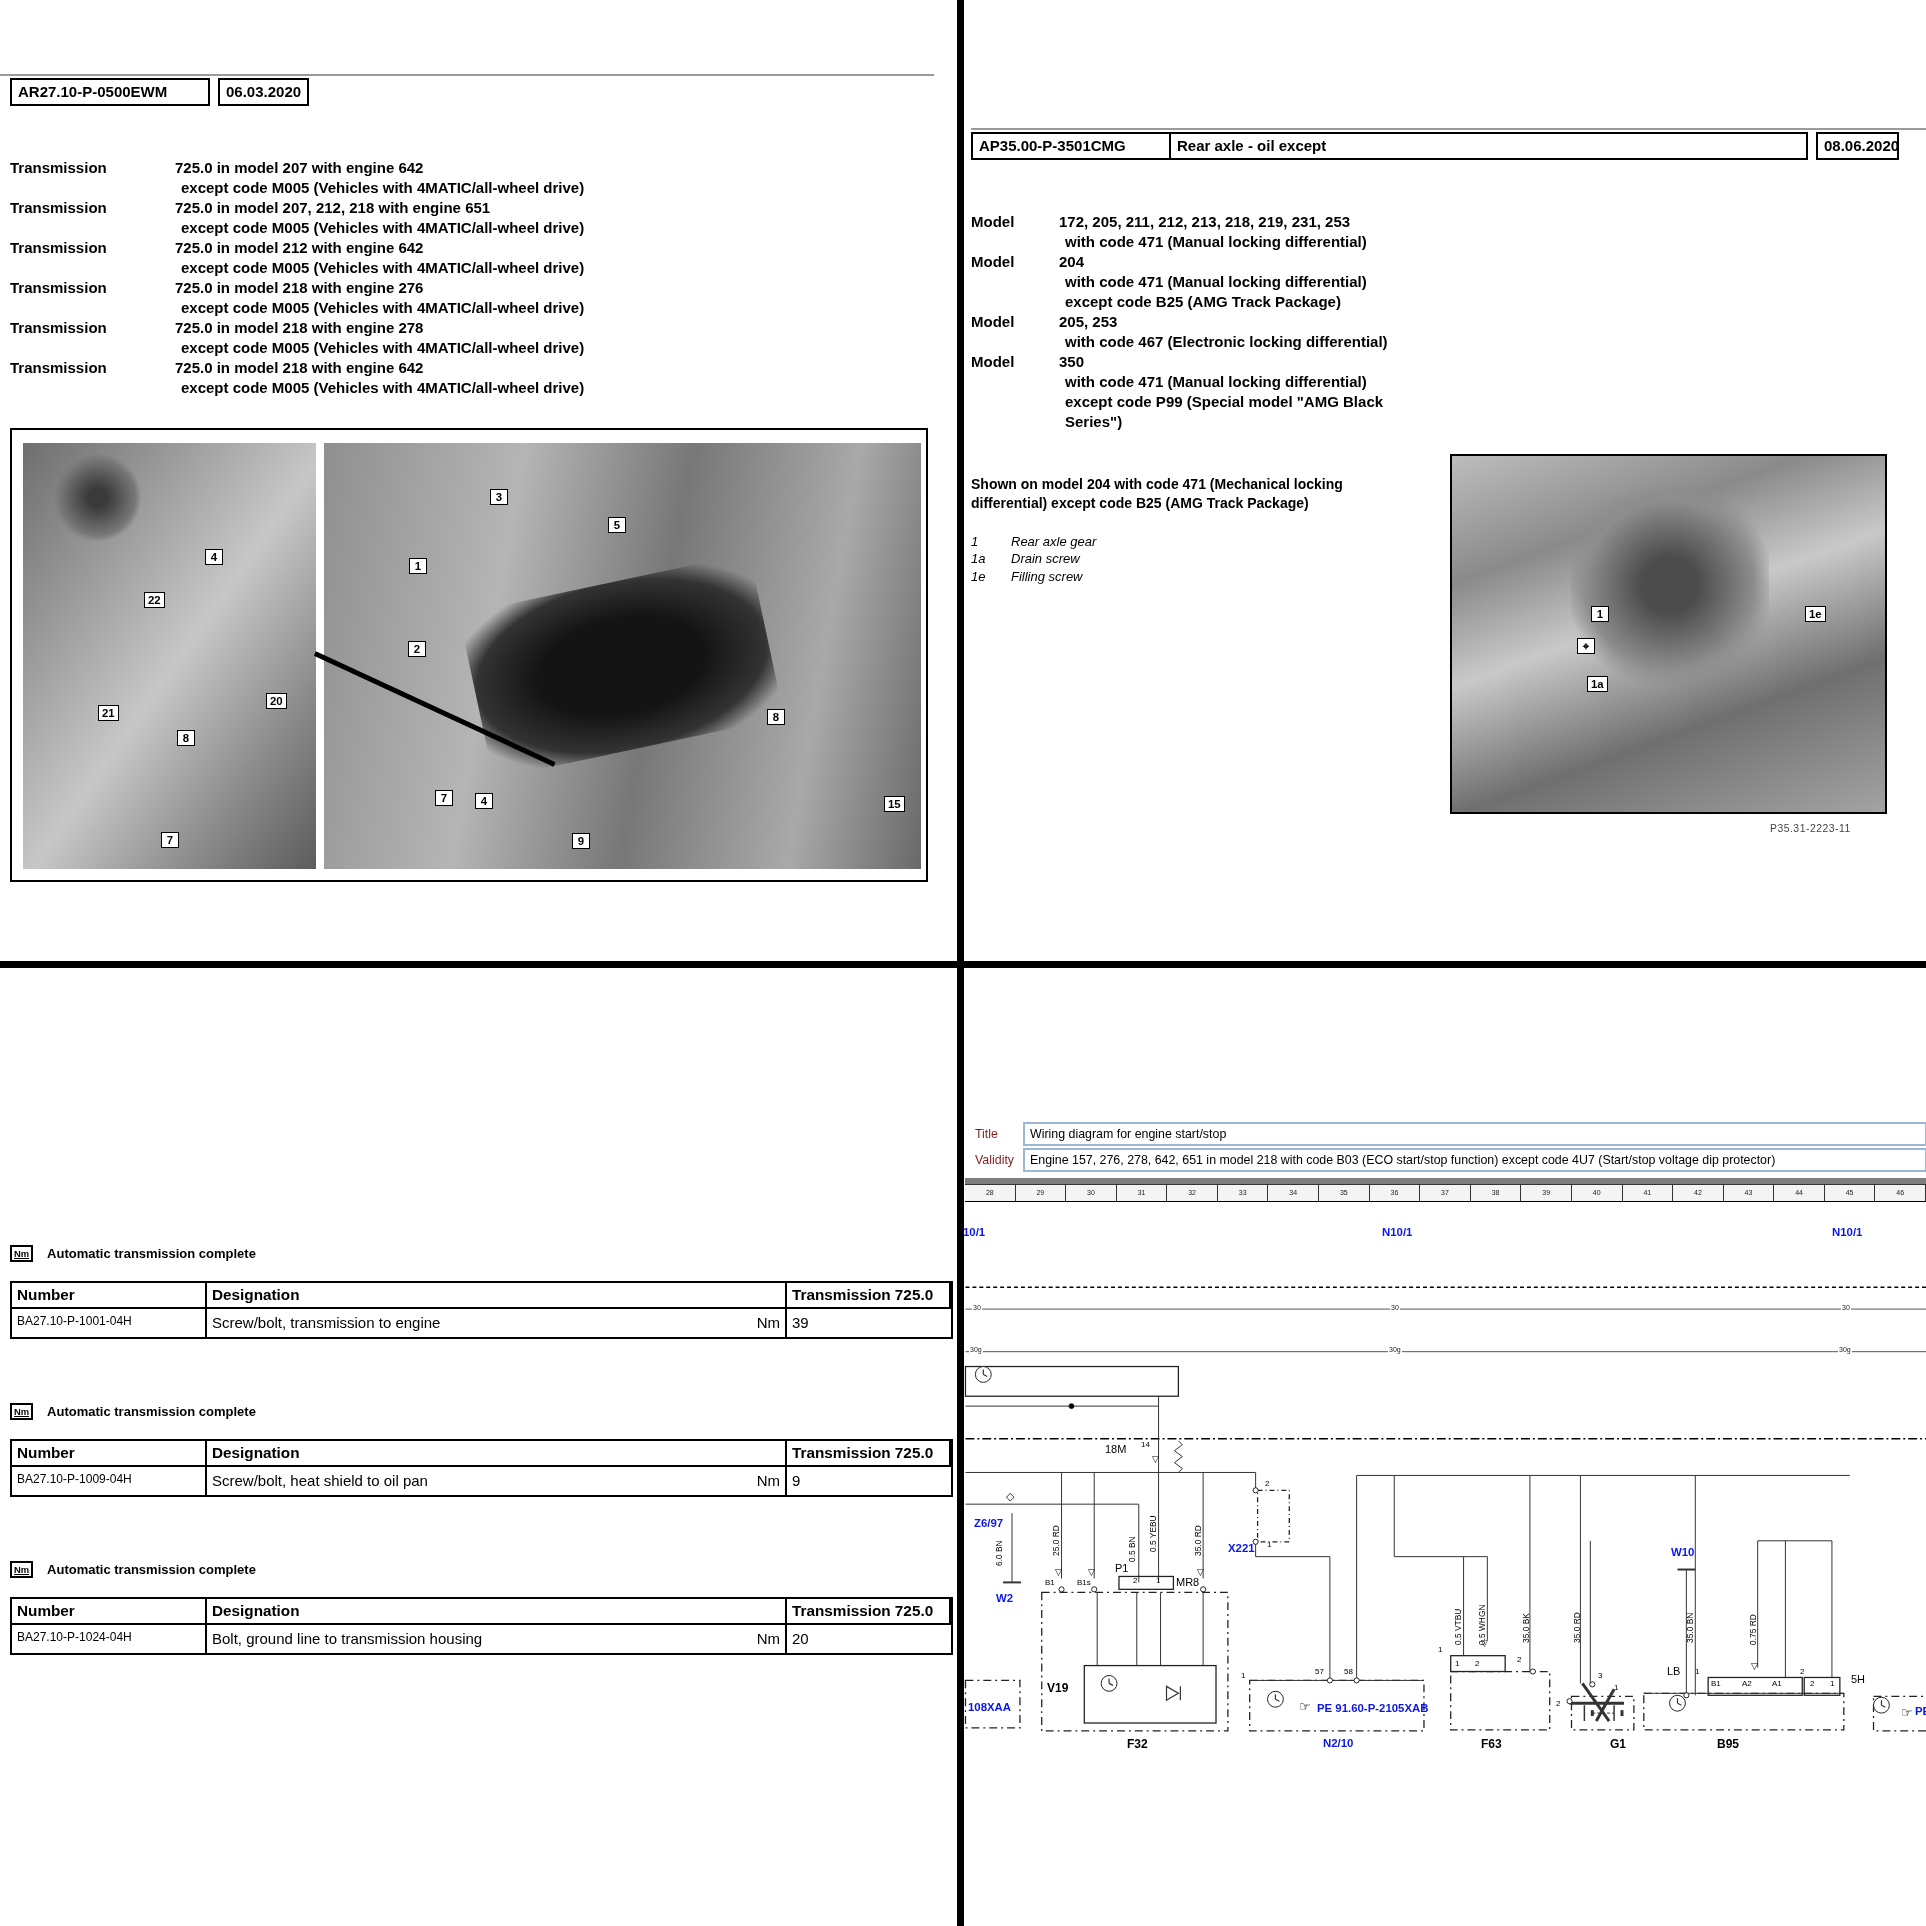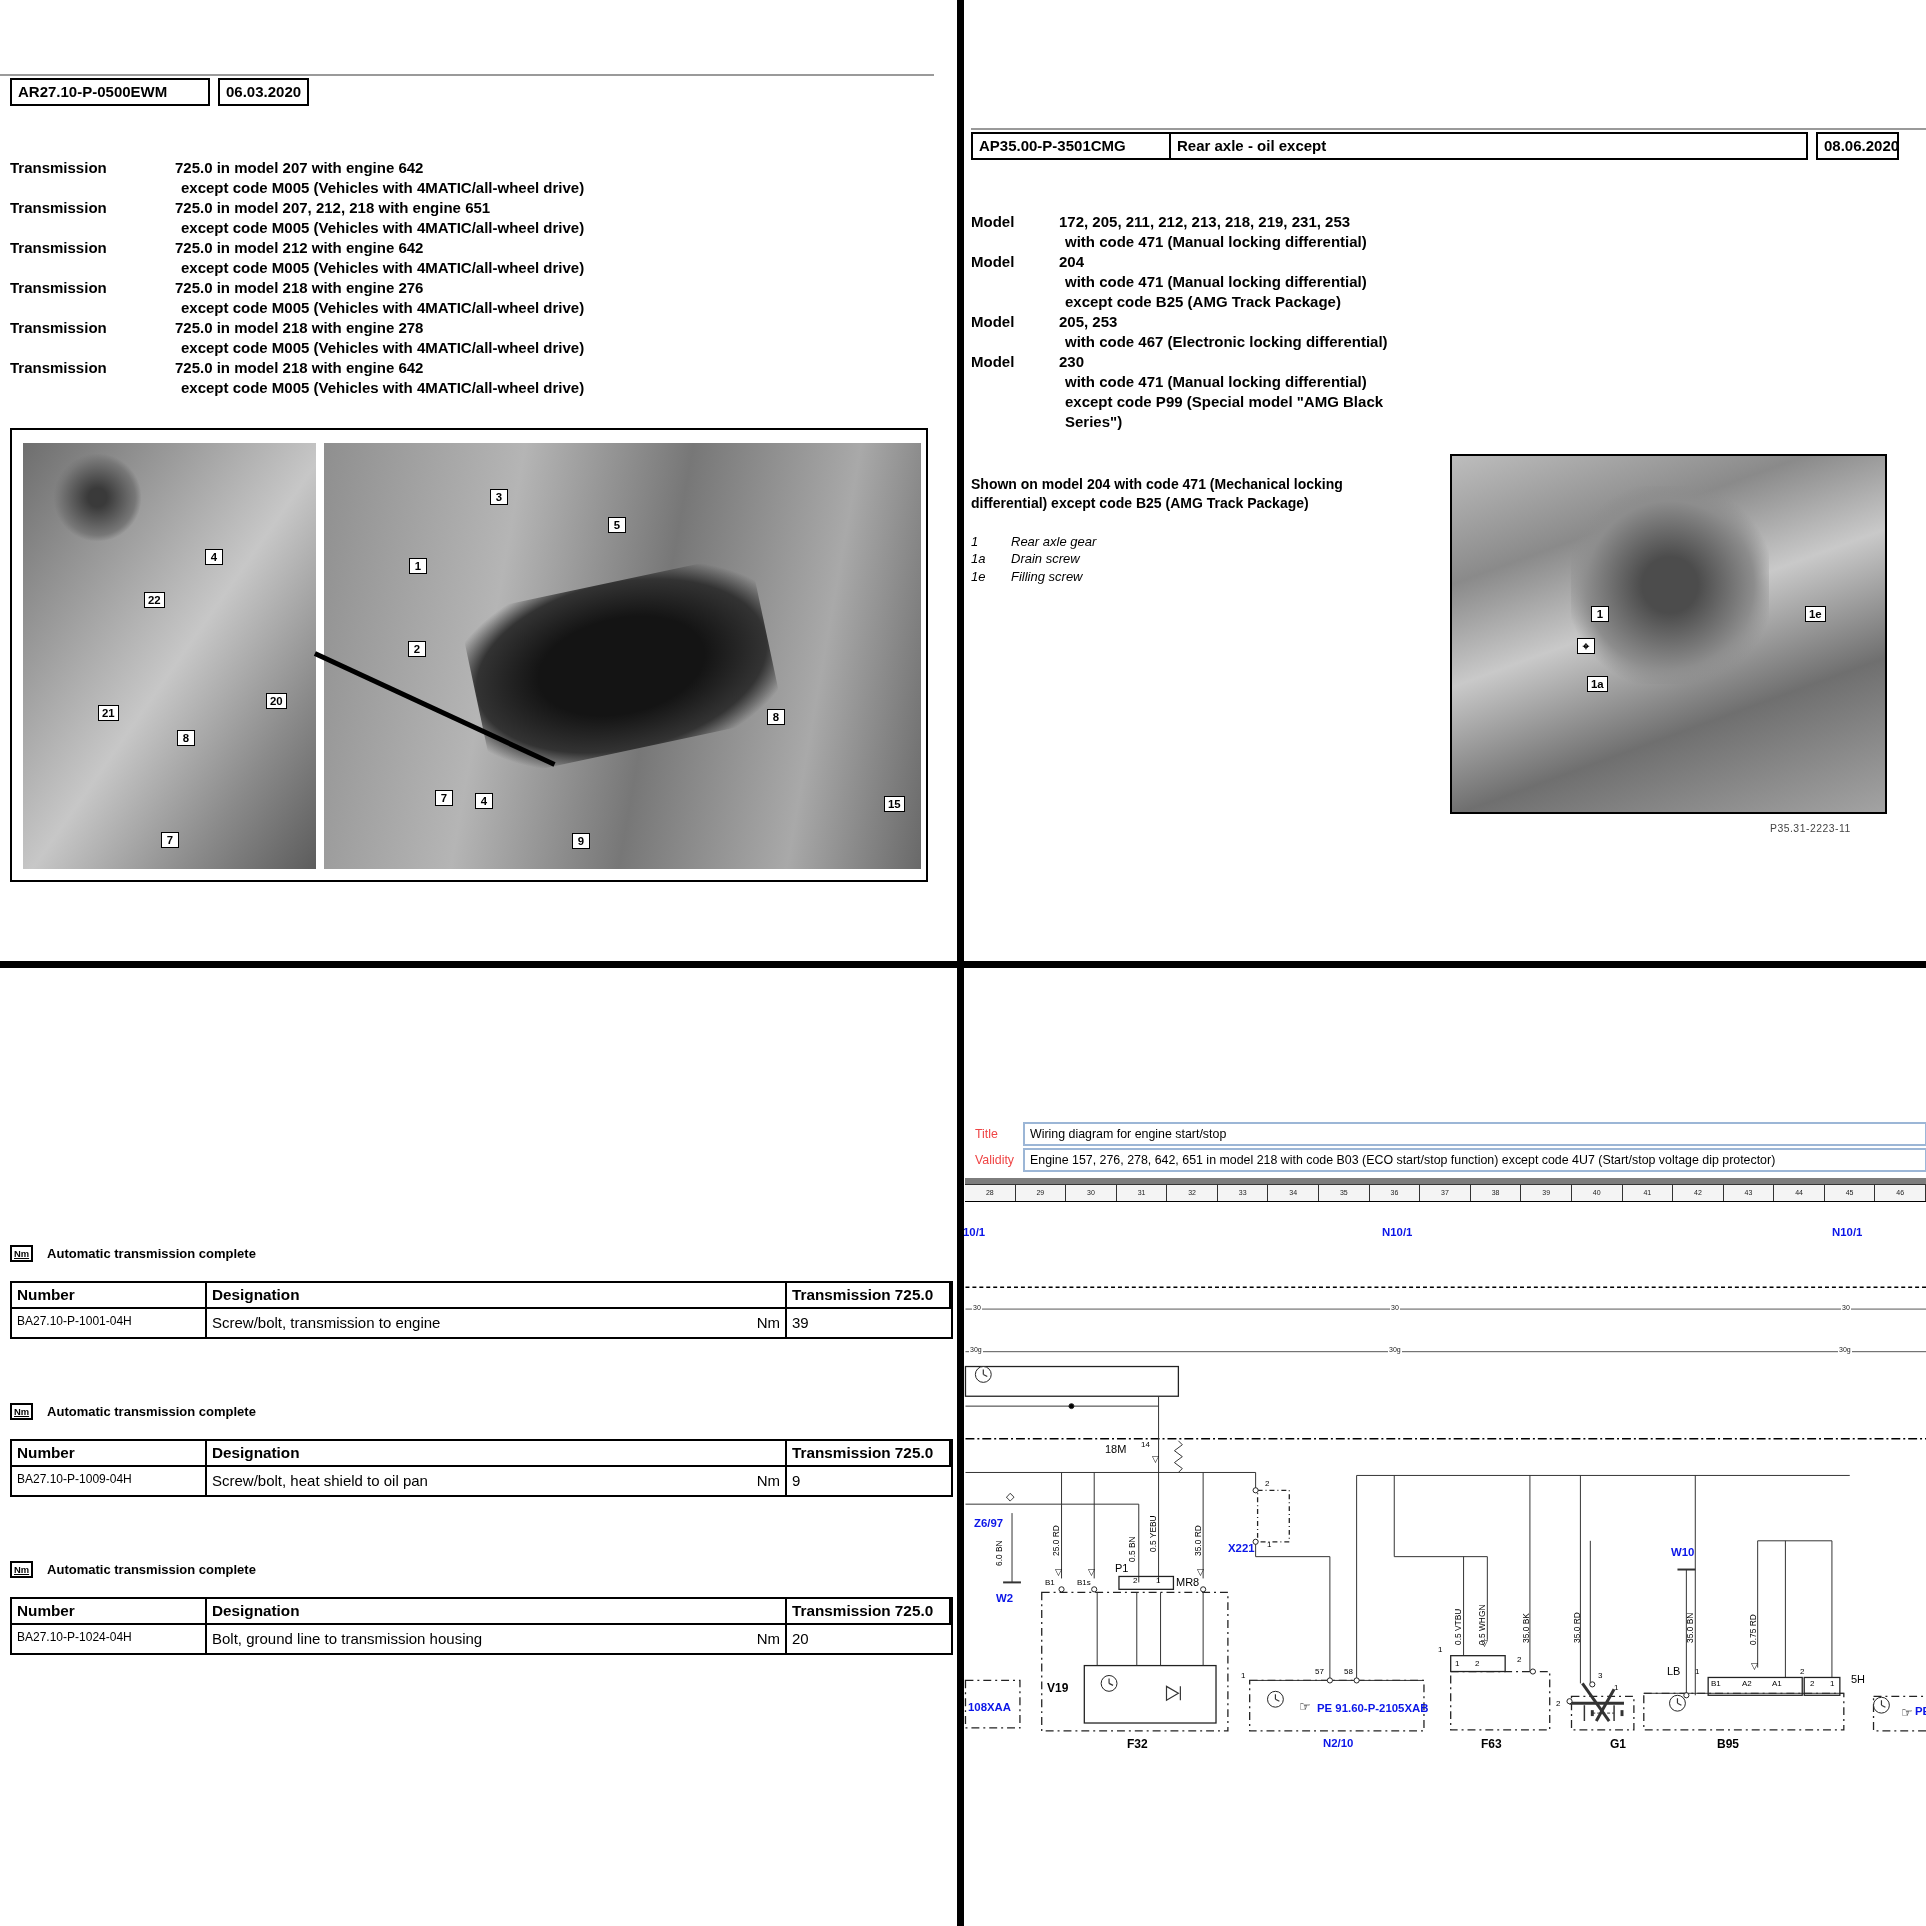--- a/index.html
+++ b/index.html
@@ -39,21 +39,21 @@
   .tqgroup{font-size:13px;font-weight:bold;margin-left:14px;}
   .tqtable{margin-top:16px;border:2px solid #000;display:grid;
            grid-template-columns:195px 580px auto;}
   .tqtable .hc{font-weight:bold;font-size:15.3px;border-bottom:2px solid #000;
                border-right:2px solid #000;padding:3px 5px;}
   .tqtable .hc:last-child,.tqtable .dc:last-child{border-right:none;}
   .tqtable .dc{font-size:15px;border-right:2px solid #000;padding:5px 5px 6px;}
   .tqtable .numcell{font-size:12px;}
   .descell{display:flex;justify-content:space-between;}
   
-  .fieldlabel{position:absolute;font-size:12.4px;color:#ef4444;}
+  .fieldlabel{position:absolute;font-size:12.4px;color:#7f1d1d;}
   .fieldbox{position:absolute;border:2px solid #9cb6d6;background:#fff;font-size:12.4px;
             line-height:20px;padding:0 5px;white-space:nowrap;overflow:hidden;box-sizing:border-box;}
   .greyband{position:absolute;background:#7d7d7d;}
   .ruler{position:absolute;display:flex;background:#f4f4f4;border-top:1px solid #333;
          border-bottom:1px solid #000;box-sizing:border-box;}
   .ruler .rc{flex:1;border-right:1px solid #333;font-size:7px;color:#222;
              text-align:center;line-height:16px;}
   .wlab-blue{position:absolute;color:#0b16e8;font-weight:bold;font-size:11.4px;white-space:nowrap;}
   .wlab-black{position:absolute;color:#000;font-size:11px;white-space:nowrap;}
   .wlab-bold{font-weight:bold;font-size:12px;}
@@ -162,21 +162,21 @@
         </div>
         <div class="ssub" style="margin-left: 88px;">with code 471 (Manual locking differential)</div>
         <div class="ssub" style="margin-left: 88px;">except code B25 (AMG Track Package)</div>
         <div class="srow">
           <div class="slabel" style="width: 88px;">Model</div>
           <div>205, 253</div>
         </div>
         <div class="ssub" style="margin-left: 88px;">with code 467 (Electronic locking differential)</div>
         <div class="srow">
           <div class="slabel" style="width: 88px;">Model</div>
-          <div>230</div>
+          <div>350</div>
         </div>
         <div class="ssub" style="margin-left: 88px;">with code 471 (Manual locking differential)</div>
         <div class="ssub" style="margin-left: 88px;">except code P99 (Special model "AMG Black Series")</div>
       </div>
     <div class="note" style="left:971px;top:475px;width:396px;">Shown on model 204 with code 471 (Mechanical locking differential) except code B25 (AMG Track Package)</div>
     <div class="legend" style="left:971px;top:533px;" id="tr-legend">
         <div class="lrow">
           <div class="lkey">1</div>
           <div>Rear axle gear</div>
         </div>

